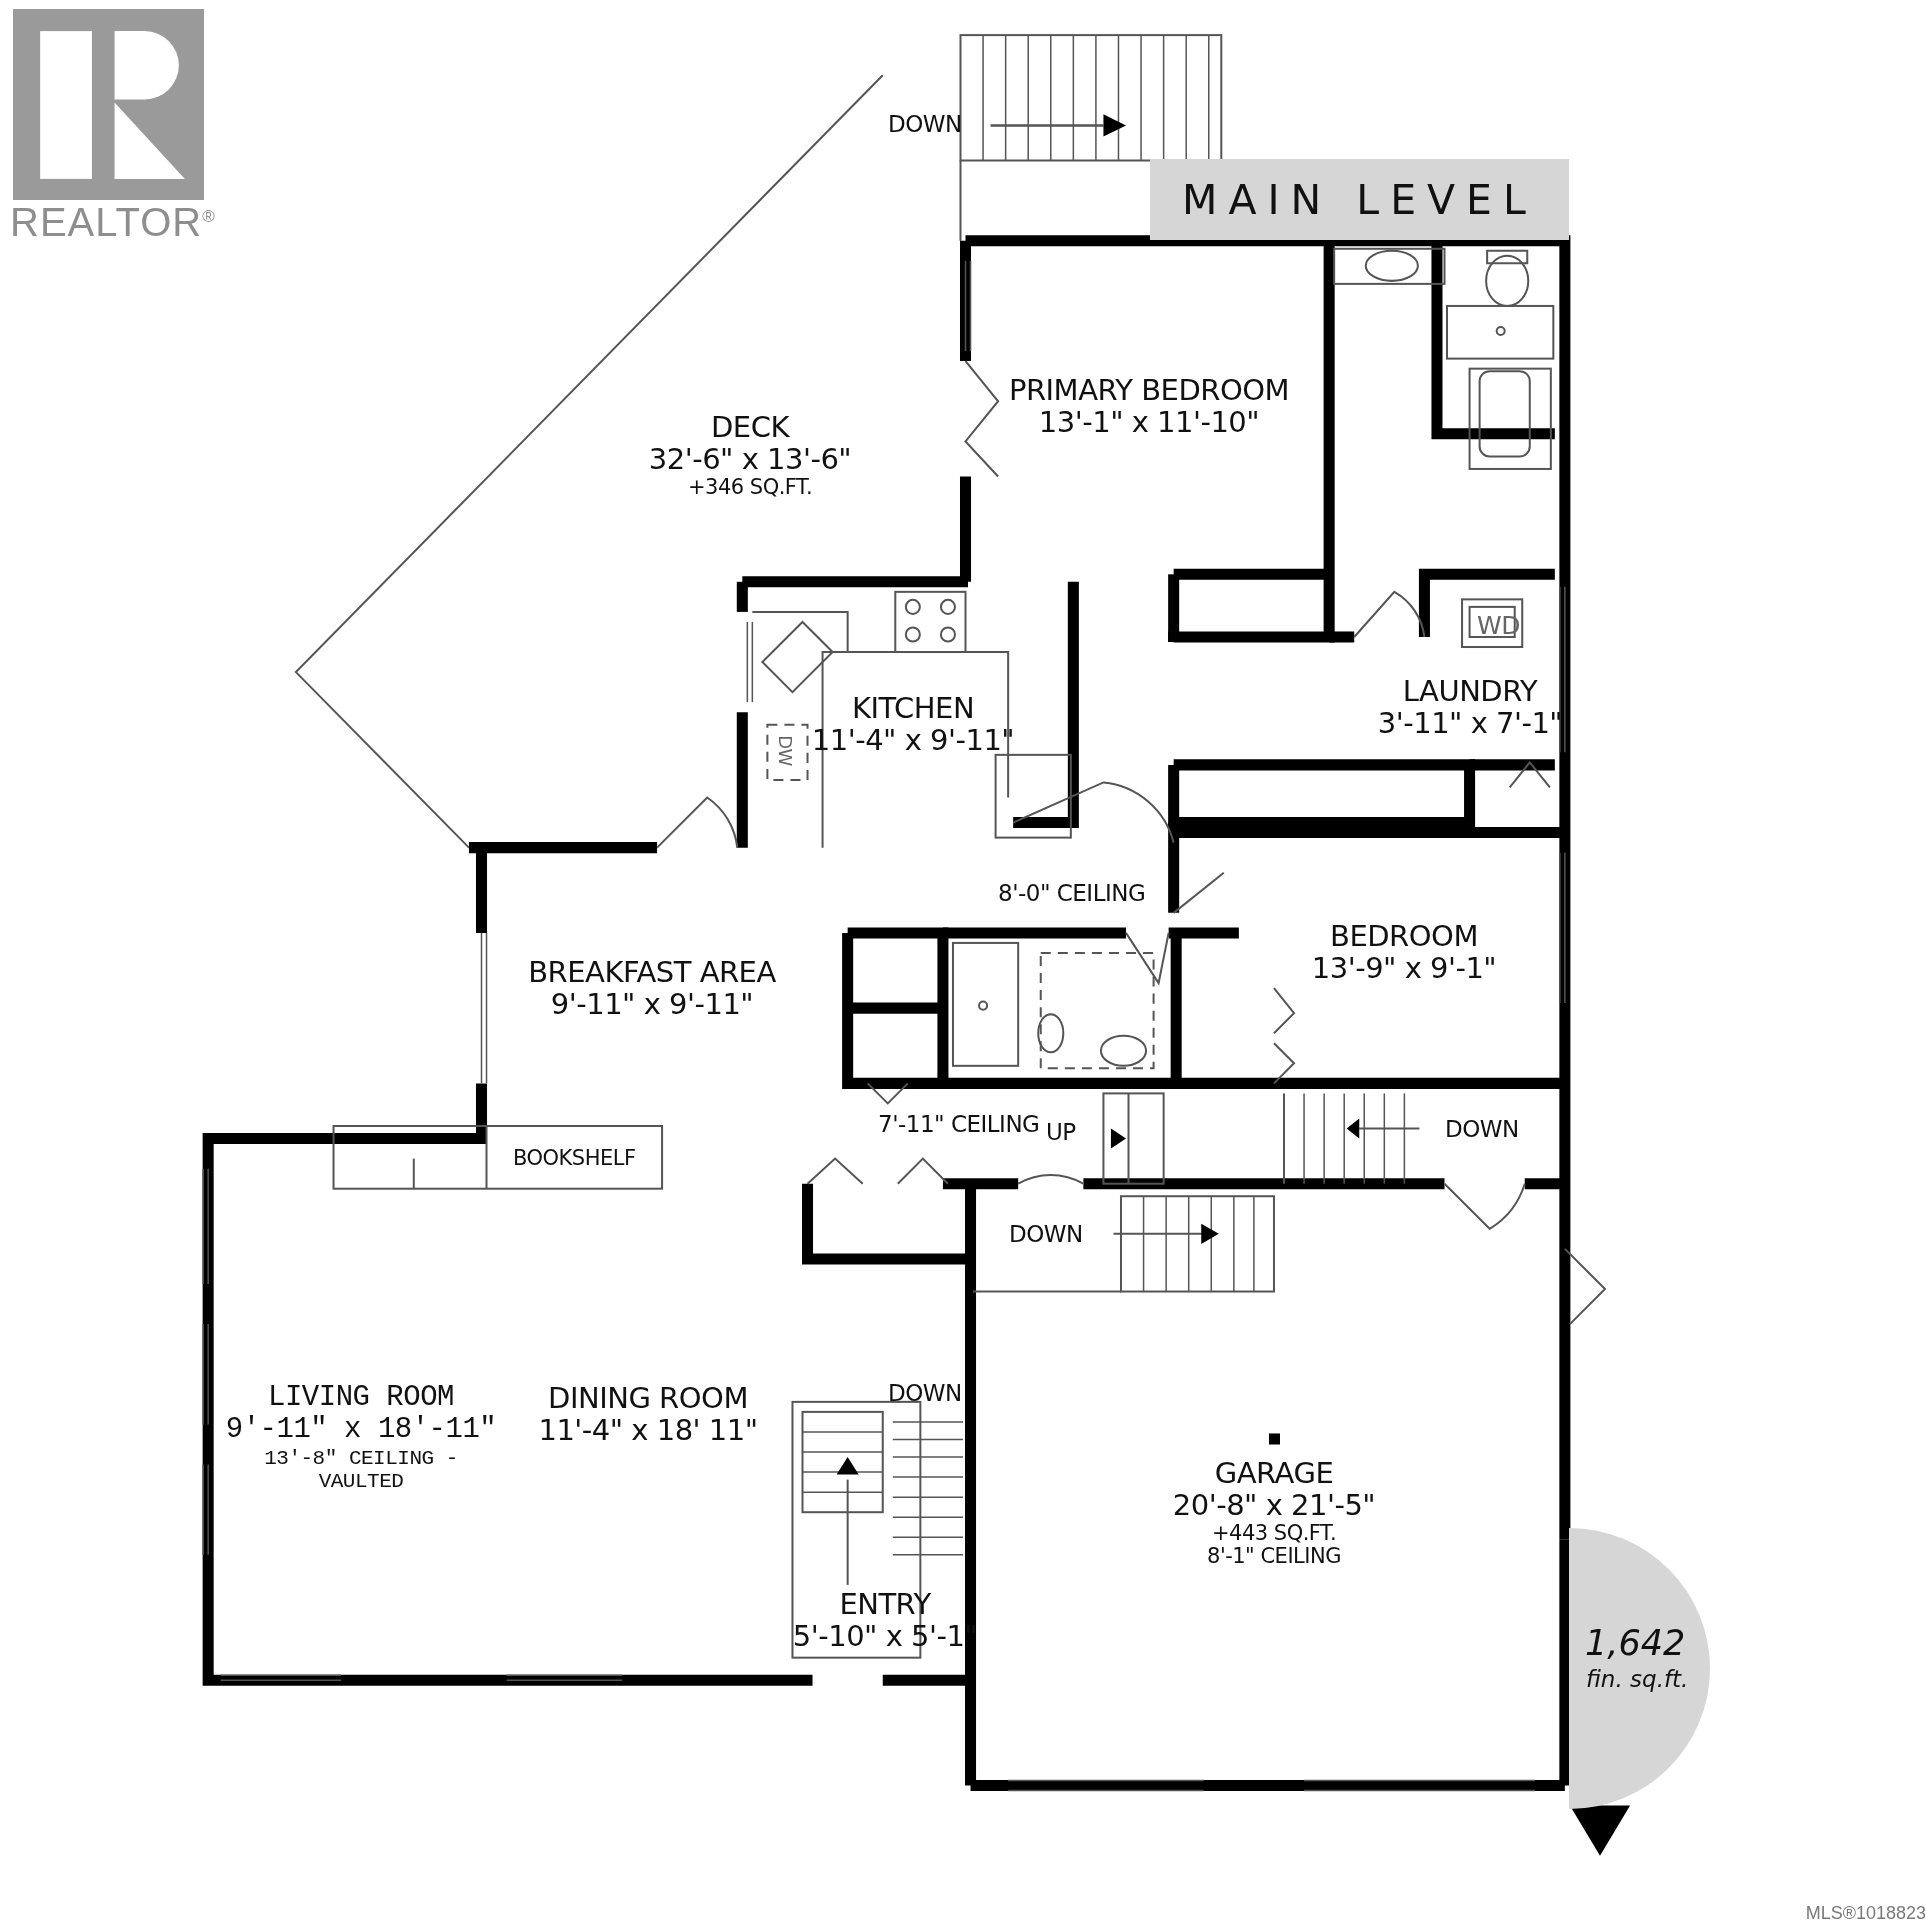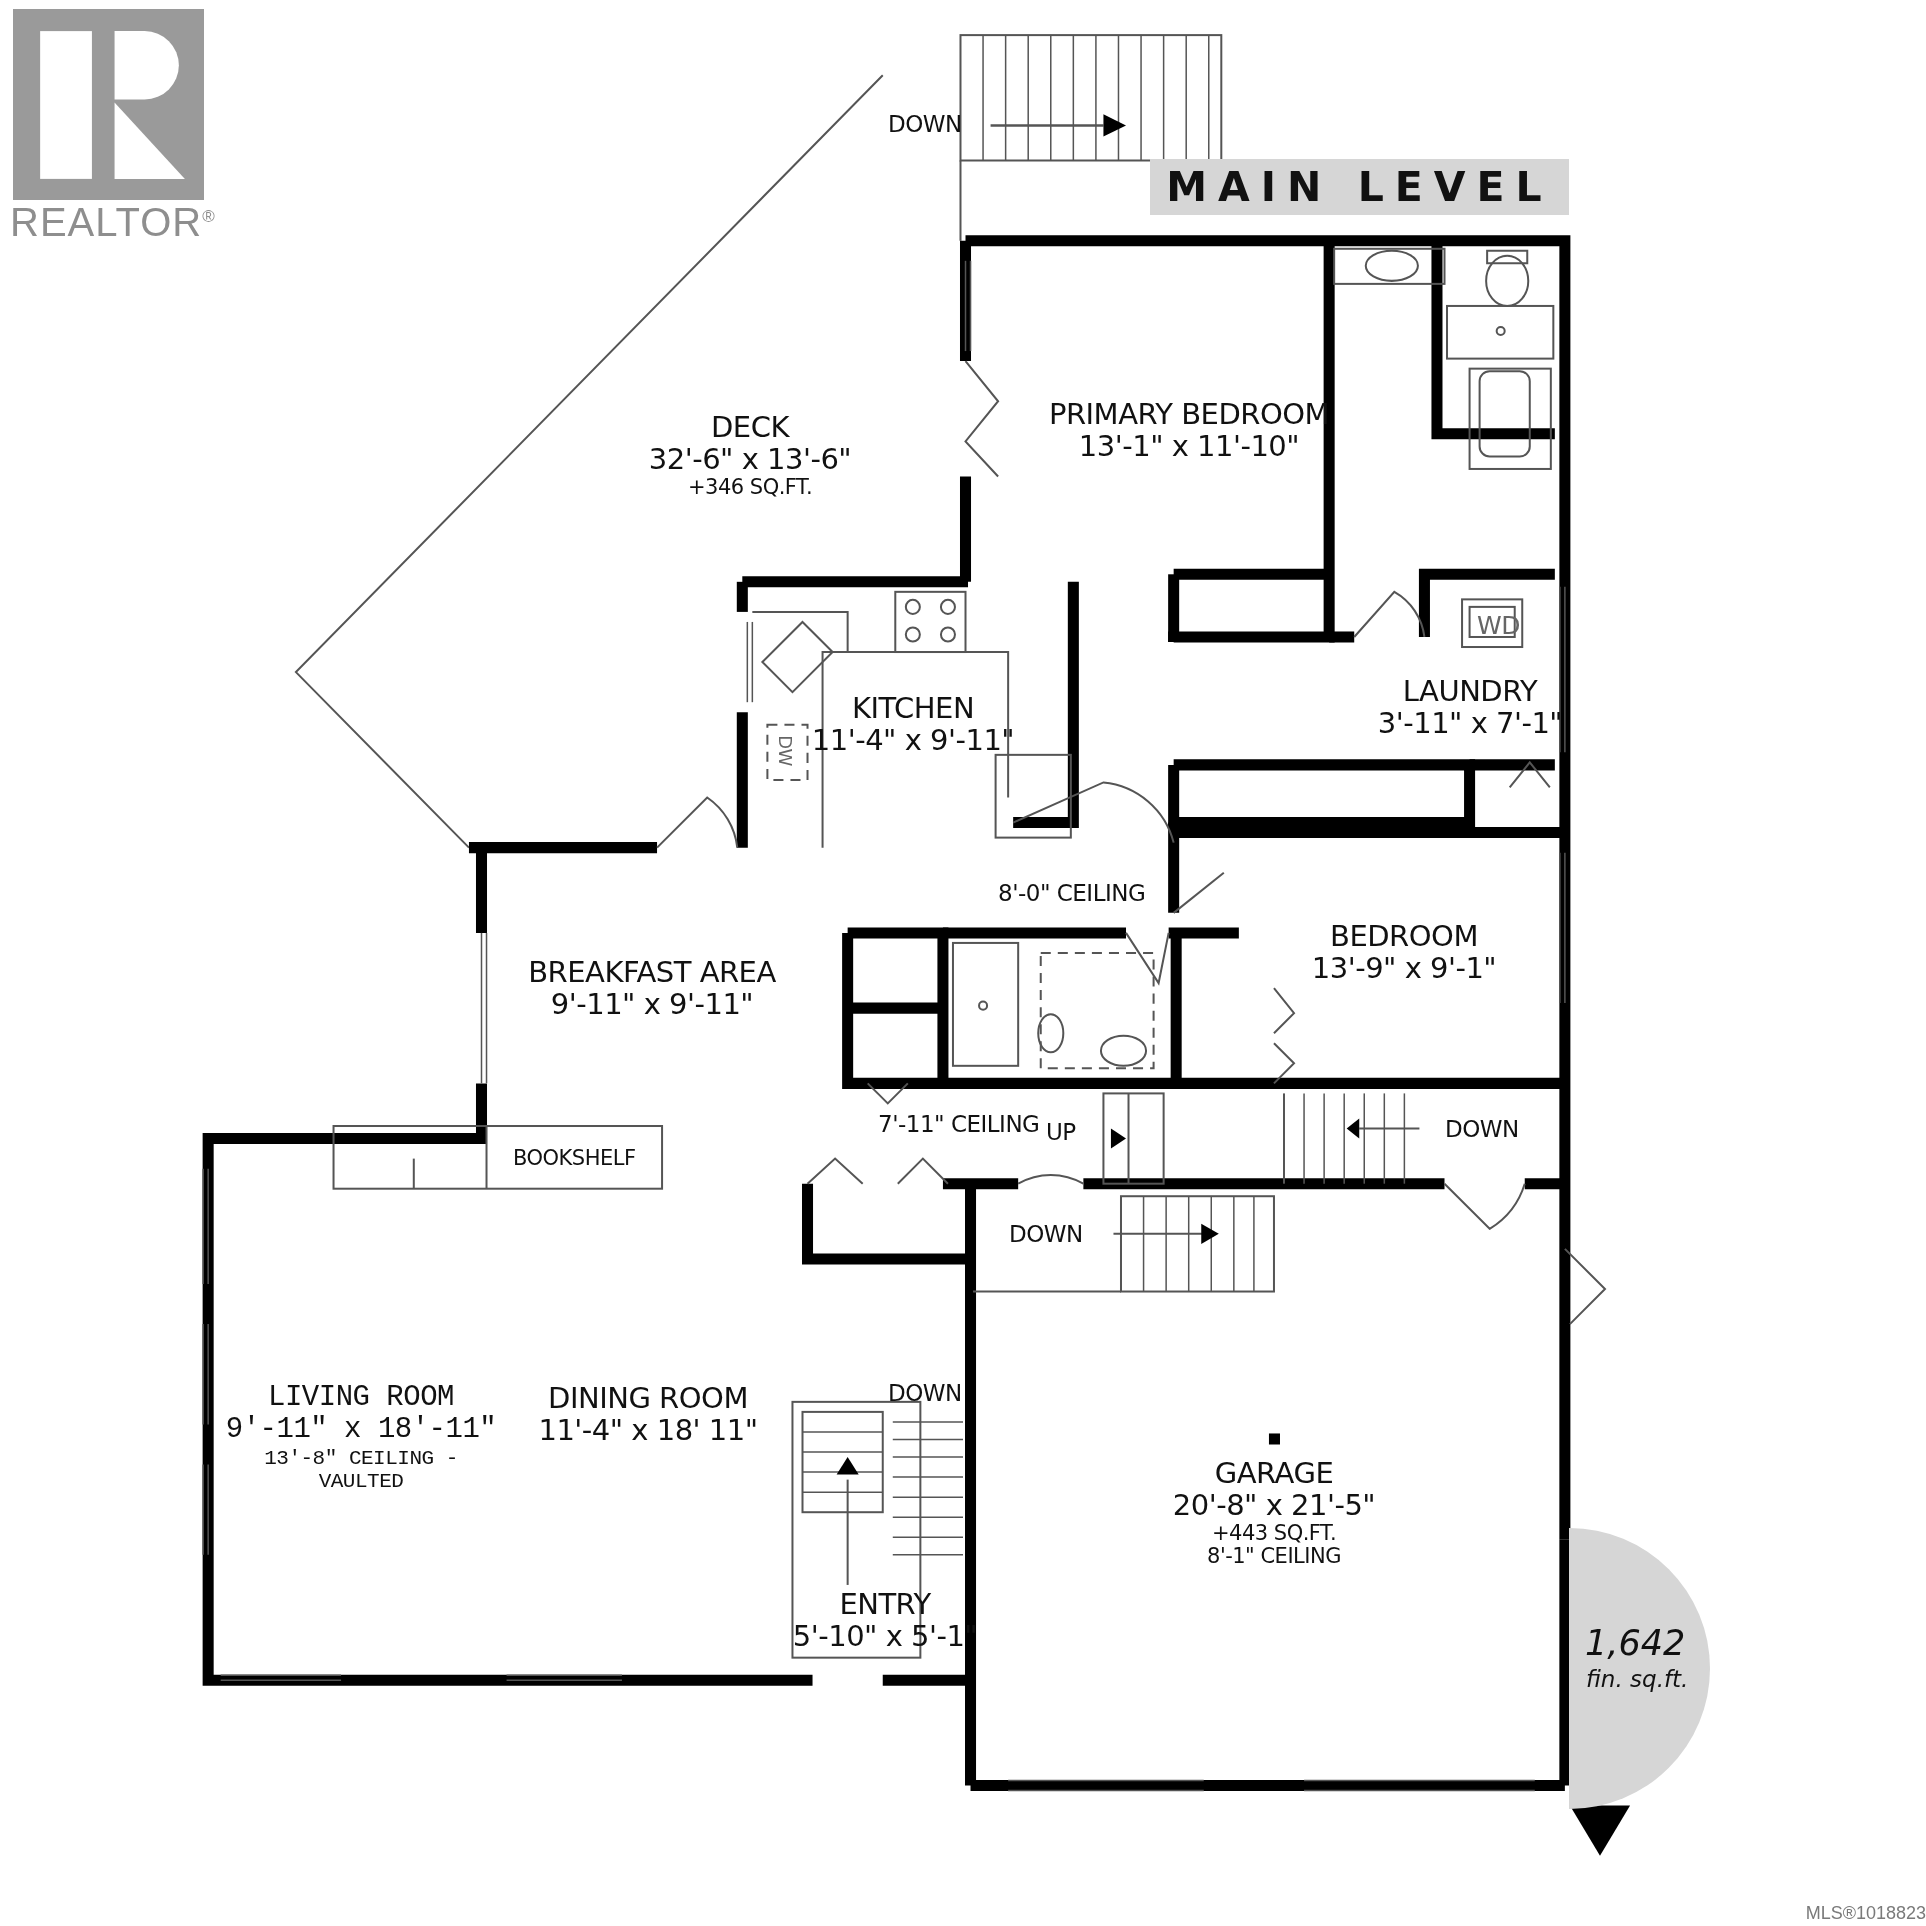--- a/index.html
+++ b/index.html
@@ -10,22 +10,22 @@
          transform:translateX(-50%); letter-spacing:-0.5px; }
   .lbl .name { font-size:29px; display:block; }
   .lbl .dim  { font-size:29px; display:block; }
   .lbl .sub  { font-size:21px; display:block; }
   .small { position:absolute; font-size:23px; white-space:nowrap; letter-spacing:-0.5px; }
   .logo { position:absolute; left:10px; top:9px; width:197px; }
   .logo-box { width:191px; height:191px; background:#9a9a9a; position:relative; margin-left:3px; }
   .logo-text { font-size:40px; color:#8e8e8e; letter-spacing:1px; 
                font-family:"Liberation Sans", sans-serif; }
   .logo-text sup { font-size:17px; }
-  .title-band { position:absolute; left:1150px; top:159px; width:419px; height:56px;
-                background:#d6d6d6; display:flex; align-items:center; justify-content:center;font-weight:bold; }
+  .title-band { position:absolute; left:1150px; top:159px; width:419px; height:81px;
+                background:#d6d6d6; display:flex; align-items:center; justify-content:center; }
   .title-band span { font-size:41px; letter-spacing:11px; font-family:"DejaVu Sans", sans-serif; }
   .sqft { position:absolute; left:1569px; top:1528px; width:171px; height:281px; overflow:hidden;font-style:italic; }
   .sqft-circle { position:absolute; left:-140px; top:0; width:281px; height:281px; border-radius:50%; background:#d6d6d6; }
   .sqft-num { position:absolute; left:16px; top:95px; font-size:35px; }
   .sqft-unit { position:absolute; left:17px; top:138px; font-size:23px; }
   .mls { position:absolute; right:0; bottom:2px; font-size:18px; color:#7a7a7a;
          font-family:"Liberation Sans", sans-serif; }
 </style>
 </head>
 <body>
@@ -256,21 +256,21 @@
 
 <div class="title-band">
   <span>MAIN LEVEL</span>
 </div>
 
 <div class="lbl" style="left:750px; top:411px;">
   <span class="name">DECK</span>
   <span class="dim">32'-6" x 13'-6"</span>
   <span class="sub">+346 SQ.FT.</span>
 </div>
-<div class="lbl" style="left:1149px; top:398px;margin-left:40px;">
+<div class="lbl" style="left:1149px; top:374px;">
   <span class="name">PRIMARY BEDROOM</span>
   <span class="dim">13'-1" x 11'-10"</span>
 </div>
 <div class="lbl" style="left:913px; top:692px;">
   <span class="name">KITCHEN</span>
   <span class="dim">11'-4" x 9'-11"</span>
 </div>
 <div class="lbl" style="left:1470px; top:675px;">
   <span class="name">LAUNDRY</span>
   <span class="dim">3'-11" x 7'-1"</span>

